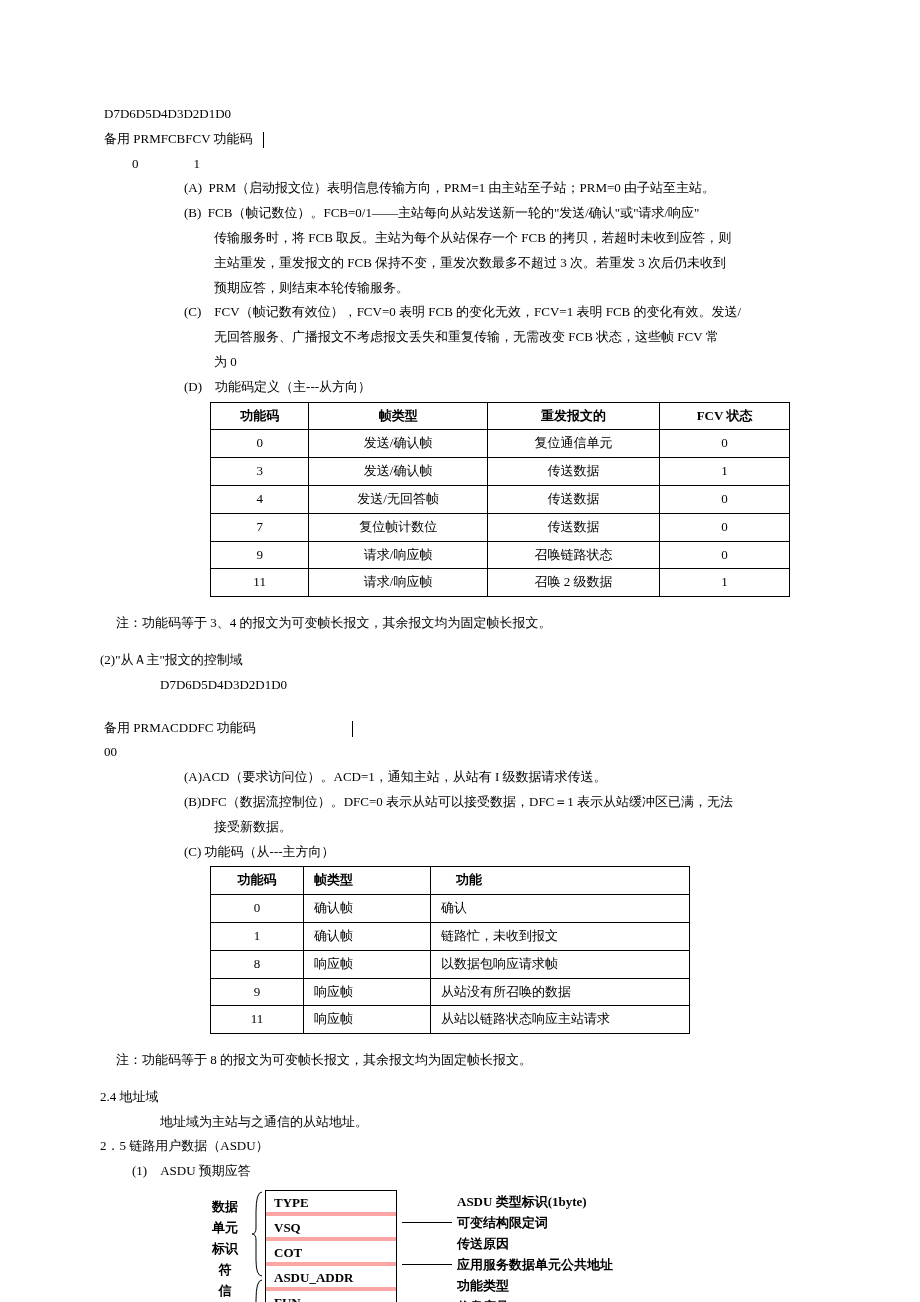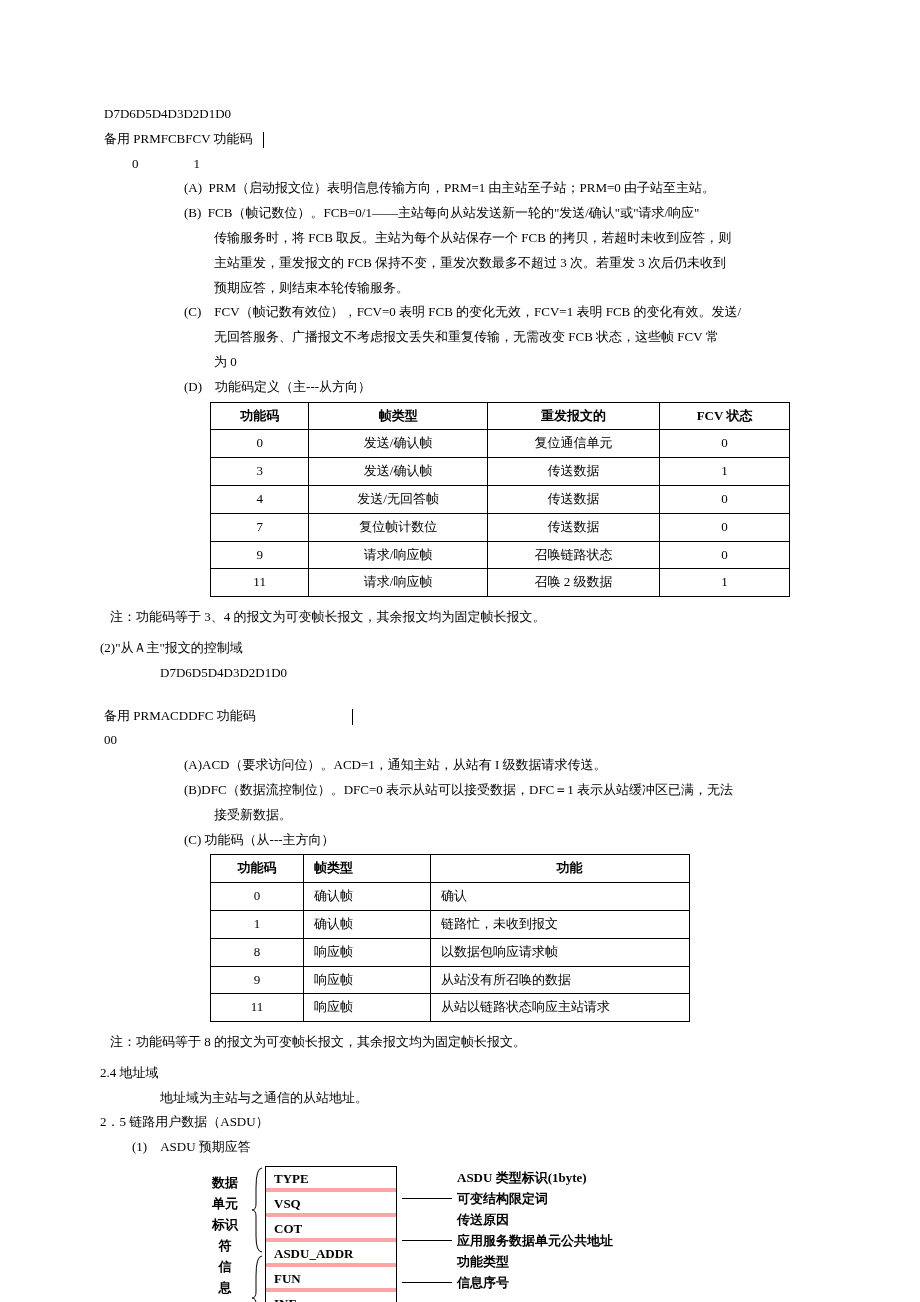--- a/index.html
+++ b/index.html
@@ -7,21 +7,21 @@
   font-size: 13px;
   line-height: 1.6;
   margin: 0;
   padding: 100px 100px 60px 100px;
   width: 720px;
   color: #000;
 }
 .line { margin: 4px; }
 .indent1 { padding-left: 80px; }
 .indent2 { padding-left: 110px; }
-.note { margin: 10px; }
+.note { margin: 16px; }
 .sec { margin: 2px 0; }
 table {
   border-collapse: collapse;
   margin-left: 110px;
   font-size: 13px;
 }
 table.t1 { width: 580px; }
 table.t2 { width: 480px; }
 table th, table td {
   border: 1px solid #000;
@@ -130,21 +130,21 @@
 <div class="line indent1"><span>(A)</span><span>ACD（要求访问位）。ACD=1，通知主站，从站有 I 级数据请求传送。</span></div>
 <div class="line indent1"><span>(B)</span><span>DFC（数据流控制位）。DFC=0 表示从站可以接受数据，DFC＝1 表示从站缓冲区已满，无法</span></div>
 <div class="line indent2">接受新数据。</div>
 <div class="line indent1"><span>(C)</span>&nbsp;<span>功能码（从---主方向）</span></div>
 
 <table class="t2">
 <tbody>
       <tr>
         <th style="width:80px">功能码</th>
         <th style="width:110px;text-align:left;padding-left:10px;">帧类型</th>
-        <th style="text-align:center;padding-left:25px;">功能</th>
+        <th style="text-align:left;padding-left:25px;">功能</th>
       </tr>
 <tr>
         <td>0</td>
         <td class="left">确认帧</td>
         <td class="left">确认</td>
       </tr>
 <tr>
         <td>1</td>
         <td class="left">确认帧</td>
         <td class="left">链路忙，未收到报文</td>

